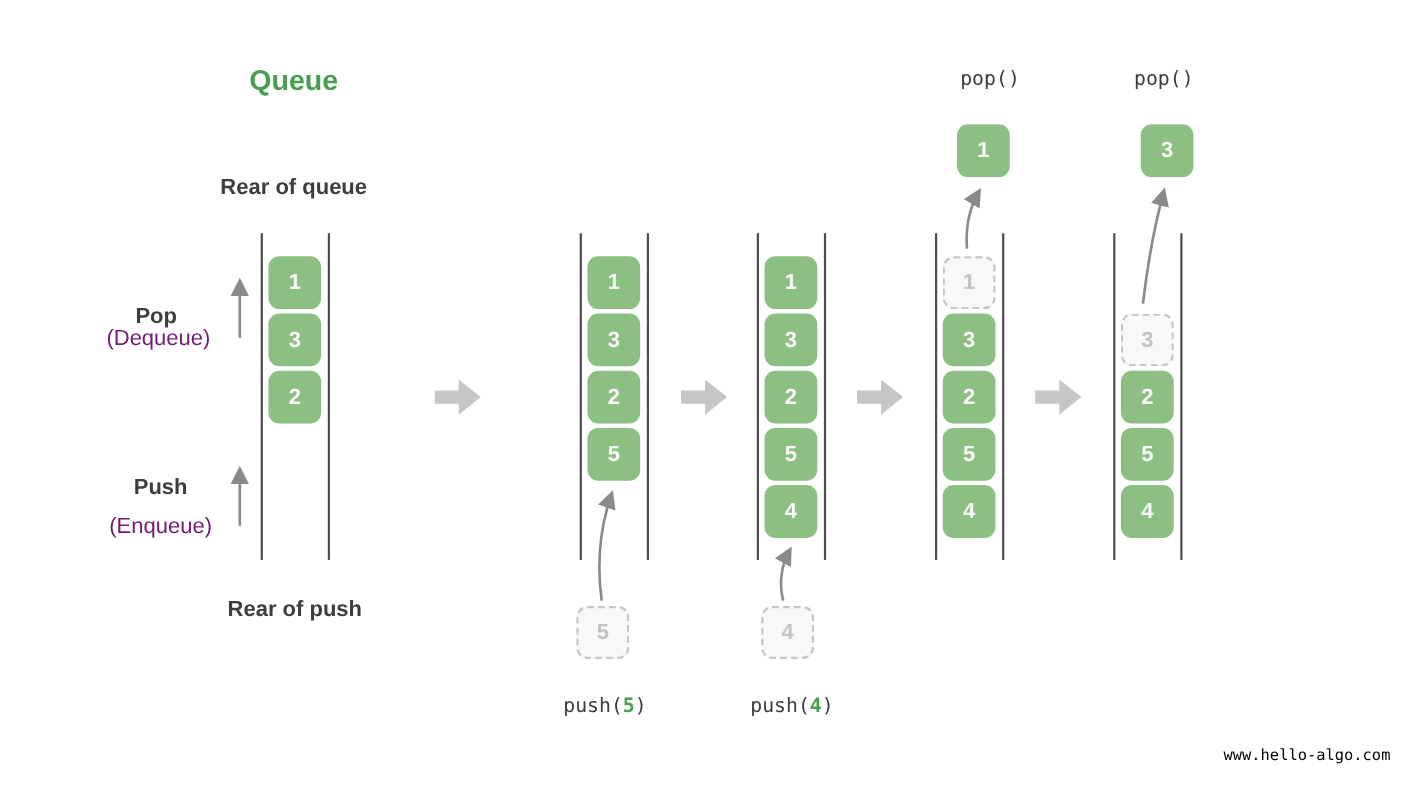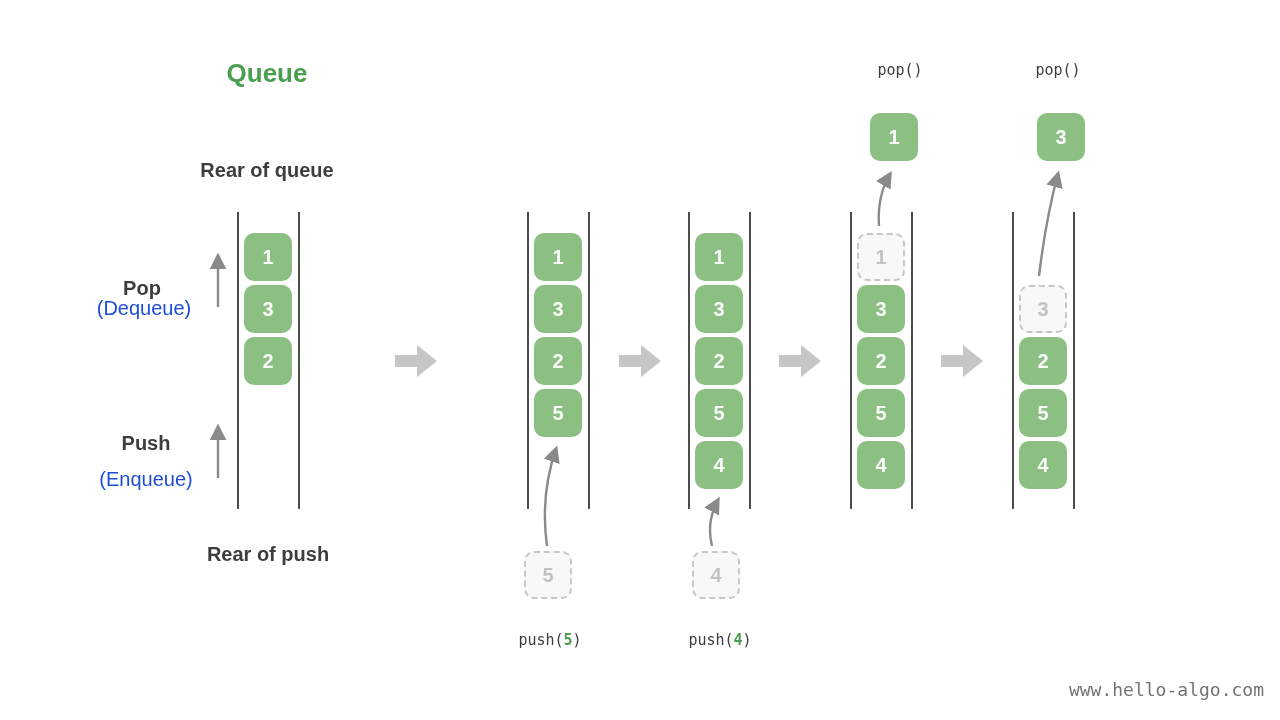--- a/index.html
+++ b/index.html
@@ -4,25 +4,25 @@
 <style>
   html,body{margin:0;padding:0;background:#fff;}
   .canvas{
     position:relative;width:1280px;height:720px;background:#ffffff;overflow:hidden;
     font-family:"Liberation Sans",sans-serif;color:#3d3d3d;padding-left:24px;
   }
   .abs{position:absolute;}
   .center-x{transform:translateX(-50%);}
   .title{font-size:26px;font-weight:bold;color:#4a9e4f;}
   .label-bold{font-size:20px;font-weight:bold;color:#3d3d3d;white-space:nowrap;}
-  .label-normal{font-size:20px;color:#1d4ed8;white-space:nowrap;}
+  .label-normal{font-size:20px;color:#701a75;white-space:nowrap;}
   .mono{font-family:"DejaVu Sans Mono","Liberation Mono",monospace;}
-  .op-label{font-size:15px;color:#3d3d3d;white-space:nowrap;}
+  .op-label{font-size:18px;color:#3d3d3d;white-space:nowrap;}
   .op-arg{color:#4a9e4f;font-weight:bold;}
-  .watermark{font-size:18px;color:#737373;}
+  .watermark{font-size:14px;color:#000000;}
   .state{position:absolute;inset:0;pointer-events:none;}
   .vline{position:absolute;top:212px;width:1.5px;height:297px;background:#4c4c4c;}
   .cell{
     position:absolute;width:48px;height:48px;border-radius:10px;
     background:#8cc083;color:#fafafa;font-size:20px;font-weight:600;
     line-height:48px;text-align:center;box-sizing:border-box;
   }
   .cell.dashed{
     background:#f8f8f8;border:2px dashed #c6c6c6;color:#c2c2c2;line-height:44px;
   }

